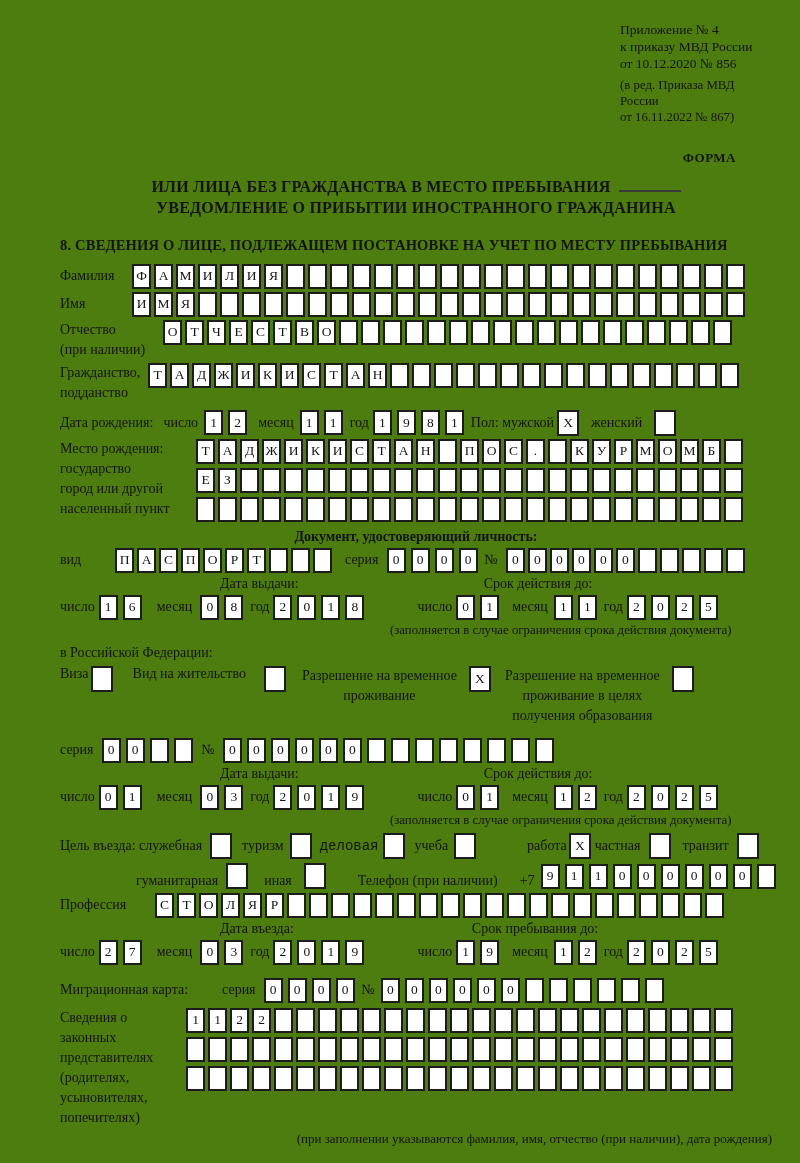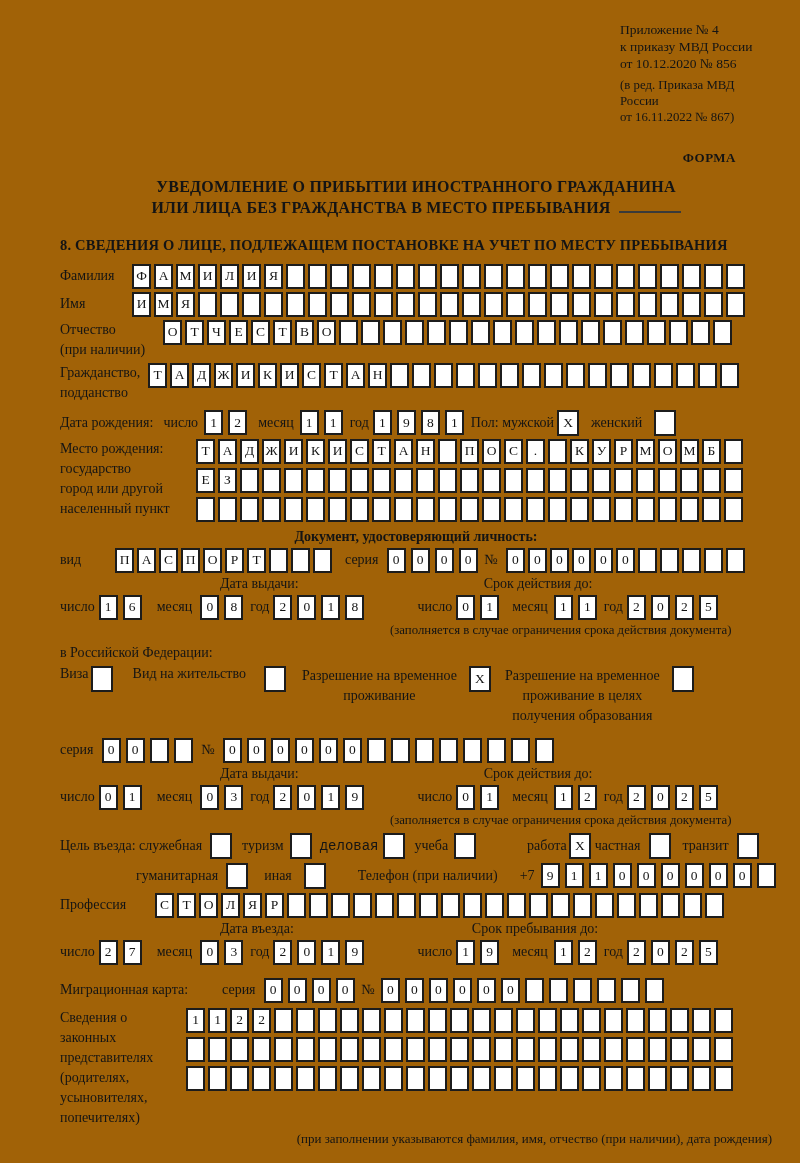--- a/index.html
+++ b/index.html
@@ -1,16 +1,16 @@
 <!DOCTYPE html>
 <html><head>
 <meta charset="utf-8">
 <style>
   html,body{margin:0;padding:0;background:#888;}
-  .page{width:800px;height:1163px;background:#a16207;color:#141414;
+  .page{width:800px;height:1163px;background:#4d7c0f;color:#141414;
         font-family:"Liberation Serif","DejaVu Serif",serif;font-size:14px;
         overflow:hidden;position:relative;margin:0 auto;}
   .content{padding:22px 28px 0 60px;}
   .appendix{margin-left:560px;line-height:1.25;font-size:13.5px;}
   .appendix .small{font-size:12.8px;line-height:1.25;}
   .appendix .first{margin-top:5px;}
   .forma{text-align:right;padding-right:36px;font-weight:bold;font-size:13px;margin-top:24px;letter-spacing:.5px;}
   .title{text-align:center;font-weight:bold;font-size:16px;margin-top:10px;line-height:1.35;letter-spacing:.2px;}
   .uline{display:inline-block;width:62px;border-bottom:2px solid #3a3a3a;height:13px;margin-left:8px;}
   .sec{font-weight:bold;font-size:14.5px;margin-top:18px;letter-spacing:.2px;white-space:nowrap;}
@@ -40,24 +40,24 @@
   <div class="content">
     <div class="appendix">
       <div>Приложение № 4</div>
       <div>к приказу МВД России</div>
       <div>от 10.12.2020 № 856</div>
       <div class="small first">(в ред. Приказа МВД России</div>
       <div class="small">от 16.11.2022 № 867)</div>
     </div>
     <div class="forma">ФОРМА</div>
     <div class="title">
-      <div>УВЕДОМЛЕНИЕ О ПРИБЫТИИ ИНОСТРАННОГО ГРАЖДАНИНА</div>
       <div>
         <span>ИЛИ ЛИЦА БЕЗ ГРАЖДАНСТВА В МЕСТО ПРЕБЫВАНИЯ</span><span class="uline"></span>
       </div>
+      <div>УВЕДОМЛЕНИЕ О ПРИБЫТИИ ИНОСТРАННОГО ГРАЖДАНИНА</div>
     </div>
     <div class="sec">8. СВЕДЕНИЯ О ЛИЦЕ, ПОДЛЕЖАЩЕМ ПОСТАНОВКЕ НА УЧЕТ ПО МЕСТУ ПРЕБЫВАНИЯ</div>
     <div id="form-body">
         <div class="frow ">
           <span class="lbl" style="width: 72px;">Фамилия</span>
           <span class="bxrun">
             <span class="bx">Ф</span>
             <span class="bx">А</span>
             <span class="bx">М</span>
             <span class="bx">И</span>
@@ -490,21 +490,21 @@
           <span class="bx chk" style="margin-left: 4px;"></span>
           <span class="lbl" style="margin-left: 10px;">учеба</span>
           <span class="bx chk" style="margin-left: 6px;"></span>
           <span class="lbl" style="margin-left: 10px; padding-left: 41px;">работа</span>
           <span class="bx chk" style="margin-left: 2px;">X</span>
           <span class="lbl" style="margin-left: 4px;">частная</span>
           <span class="bx chk" style="margin-left: 8px;"></span>
           <span class="lbl" style="margin-left: 12px;">транзит</span>
           <span class="bx chk" style="margin-left: 8px;"></span>
         </div>
-        <div class="frow " style="margin-top: 4px;">
+        <div class="frow " style="margin-top: 4px; align-items: flex-end;">
           <span class="lbl" style="margin-left: 76px;">гуманитарная</span>
           <span class="bx chk" style="margin-left: 8px;"></span>
           <span class="lbl" style="margin-left: 16px;">иная</span>
           <span class="bx chk" style="margin-left: 12px;"></span>
           <span class="lbl" style="margin-left: 32px;">Телефон (при наличии)</span>
           <span class="lbl" style="margin-left: 22px;">+7</span>
           <span class="bxrun" style="margin-left: 6px;">
             <span class="bx g">9</span>
             <span class="bx g">1</span>
             <span class="bx g">1</span>

